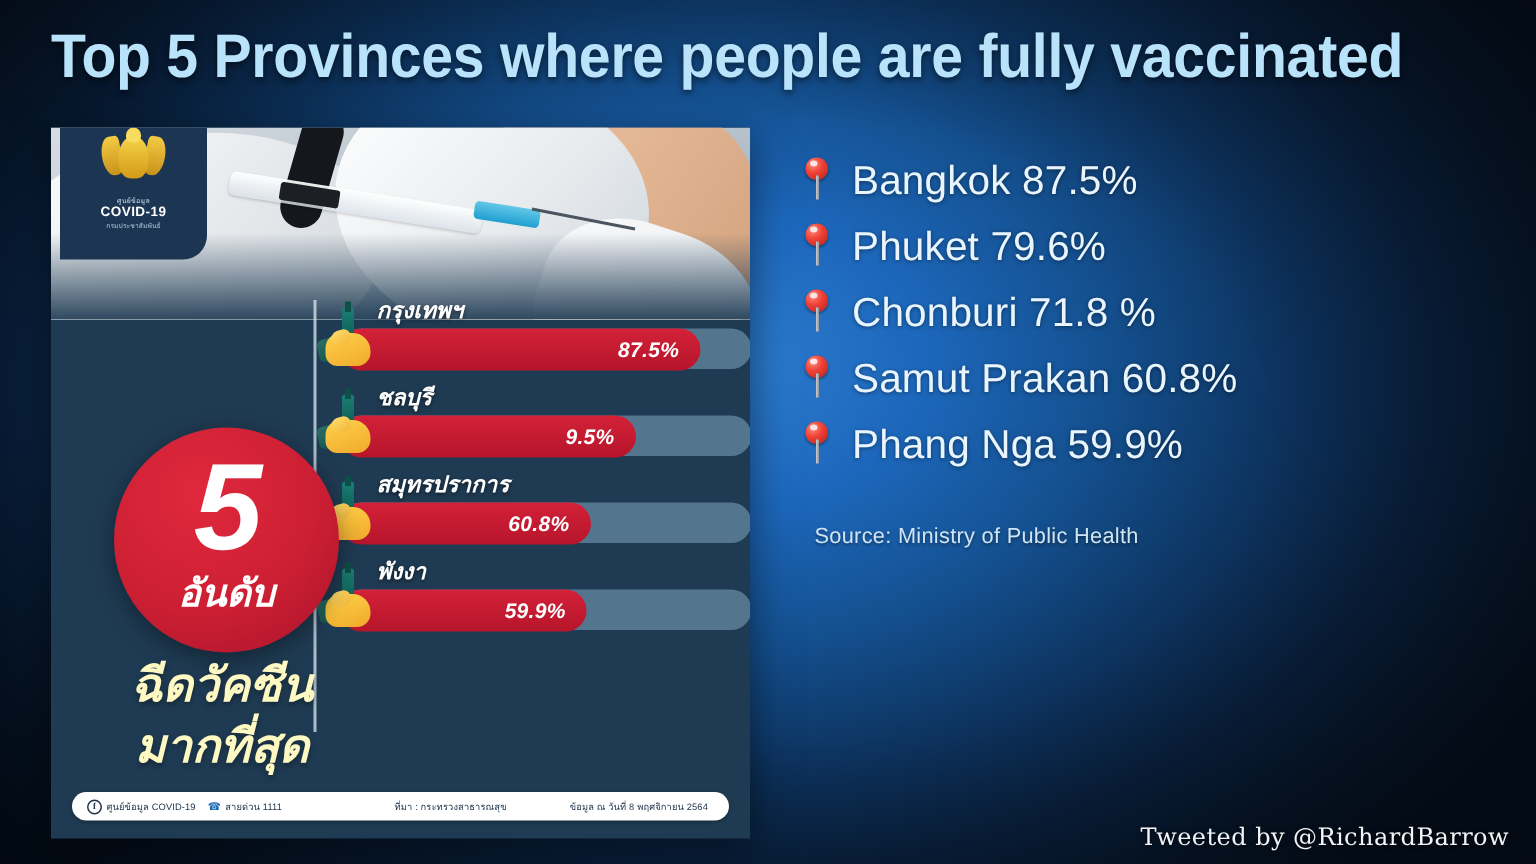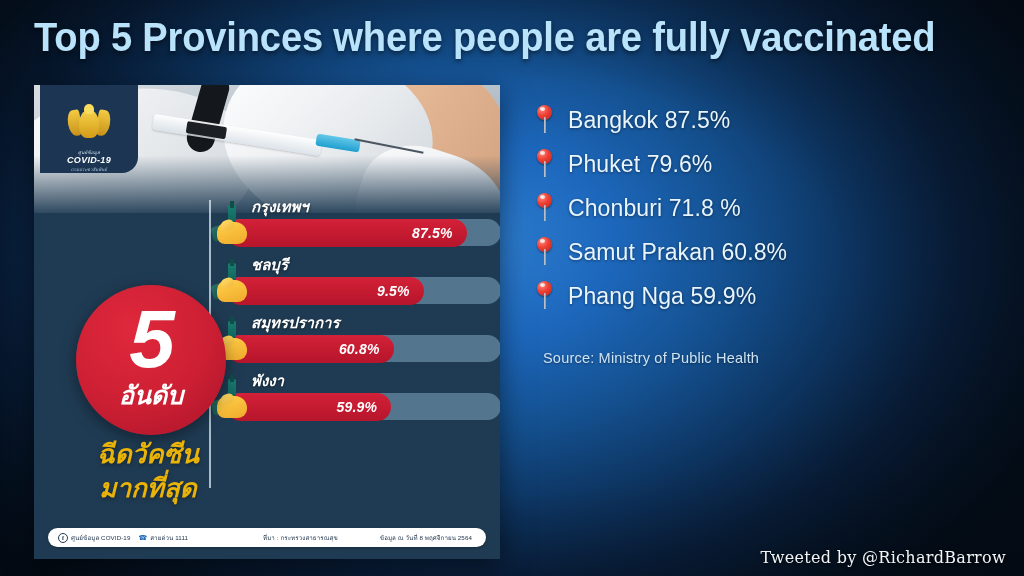--- a/index.html
+++ b/index.html
@@ -46,21 +46,21 @@
   .list-row{display:flex;align-items:center;height:44px;}
   .pin{position:relative;width:26px;height:34px;flex:0 0 26px;margin-right:9px;}
   .pin .head{
     position:absolute;left:4px;top:2px;width:15px;height:15px;border-radius:50%;
     background:radial-gradient(circle at 33% 28%, #ff8b7d 0%, #ef4136 42%, #b8201a 100%);
     box-shadow:0 1px 2px rgba(0,0,0,.45);
   }
   .pin .gloss{position:absolute;left:7px;top:4px;width:5px;height:4px;border-radius:50%;background:rgba(255,255,255,.8);}
   .pin .needle{position:absolute;left:10.5px;top:14px;width:2.5px;height:16px;background:linear-gradient(90deg,#c9ccd1,#8e949c);}
   .list-text{
-    font-size:23px;color:#e9f5fd;letter-spacing:.1px;
+    font-size:27px;color:#e9f5fd;letter-spacing:.1px;
     text-shadow:0 1px 3px rgba(0,0,0,.45);white-space:nowrap;
   }
   .source{
     position:absolute;left:543px;top:350px;
     font-size:14.5px;color:#cfe4f4;letter-spacing:.2px;
     text-shadow:0 1px 2px rgba(0,0,0,.4);
   }
 
   
   .watermark{
@@ -117,23 +117,22 @@
     position:absolute;left:320px;top:60px;width:70px;height:2px;background:#4a5560;transform:rotate(11deg);
   }
   .photo-strap{
     position:absolute;left:160px;top:-12px;width:28px;height:80px;border-radius:14px;background:#14171b;transform:rotate(16deg);
   }
   .photo-shade{position:absolute;inset:0;background:linear-gradient(180deg,rgba(20,40,60,0) 55%,rgba(31,59,83,.92) 100%);}
 
   .logo-box{
     position:absolute;left:6px;top:0;width:98px;height:88px;
     background:#1b3553;border-bottom-right-radius:16px;
-    display:flex;flex-direction:column;align-items:center;justify-content:flex-end;
+    display:flex;flex-direction:column;align-items:center;justify-content:flex-start;
     z-index:5;
-    font-style:italic;
   }
   .garuda{width:42px;height:42px;position:relative;}
   .garuda .body{
     position:absolute;left:11px;top:6px;width:20px;height:28px;border-radius:48% 48% 40% 40%;
     background:linear-gradient(180deg,#f6d24a,#d39b18);
   }
   .garuda .wingl,.garuda .wingr{
     position:absolute;top:6px;width:13px;height:26px;
     background:linear-gradient(180deg,#f3cb43,#c8911a);
   }
@@ -157,21 +156,21 @@
   .badge-num{
     font-size:82px;font-weight:bold;color:#ffffff;line-height:.82;
     font-style:italic;letter-spacing:-2px;
   }
   .badge-sub{font-size:25px;font-weight:bold;color:#ffffff;font-style:italic;margin-top:2px;}
 
   .yellow-lines{
     position:absolute;left:26px;top:352px;width:176px;text-align:center;z-index:6;
   }
   .yellow-lines div{
-    font-size:26px;font-weight:bold;font-style:italic;color:#eab308;line-height:1.32;
+    font-size:31px;font-weight:bold;font-style:italic;color:#fef9c3;line-height:1.32;
     text-shadow:0 2px 4px rgba(0,0,0,.35);
   }
 
   .axis{position:absolute;left:175px;top:115px;width:2px;height:288px;background:rgba(226,238,247,.72);z-index:4;}
 
   .bars{position:absolute;left:185px;top:112px;width:282px;z-index:5;}
   .bar-group{position:relative;height:58px;}
   .bar-label{
     position:absolute;left:32px;top:-2px;
     font-size:15px;font-weight:bold;font-style:italic;color:#ffffff;

